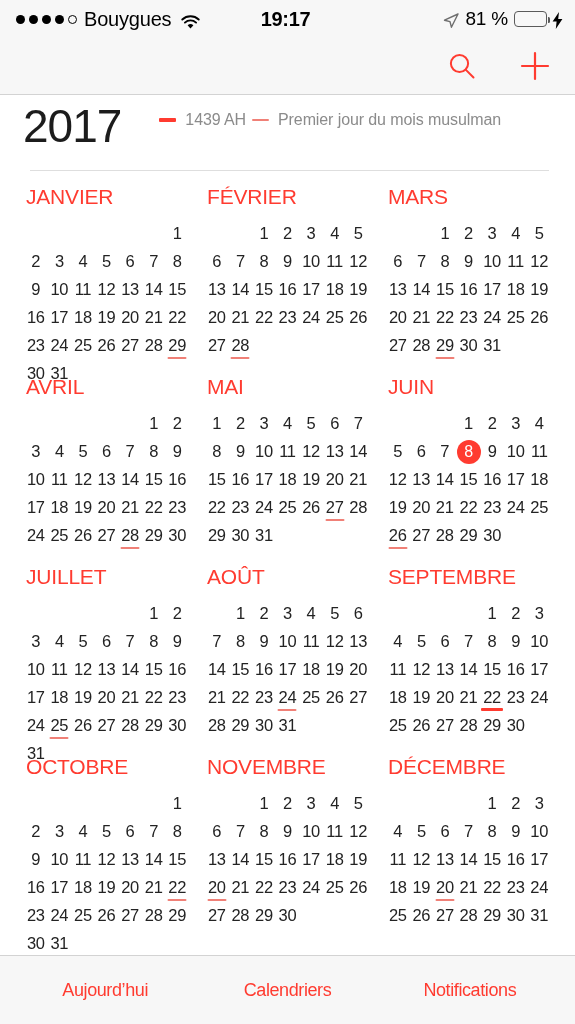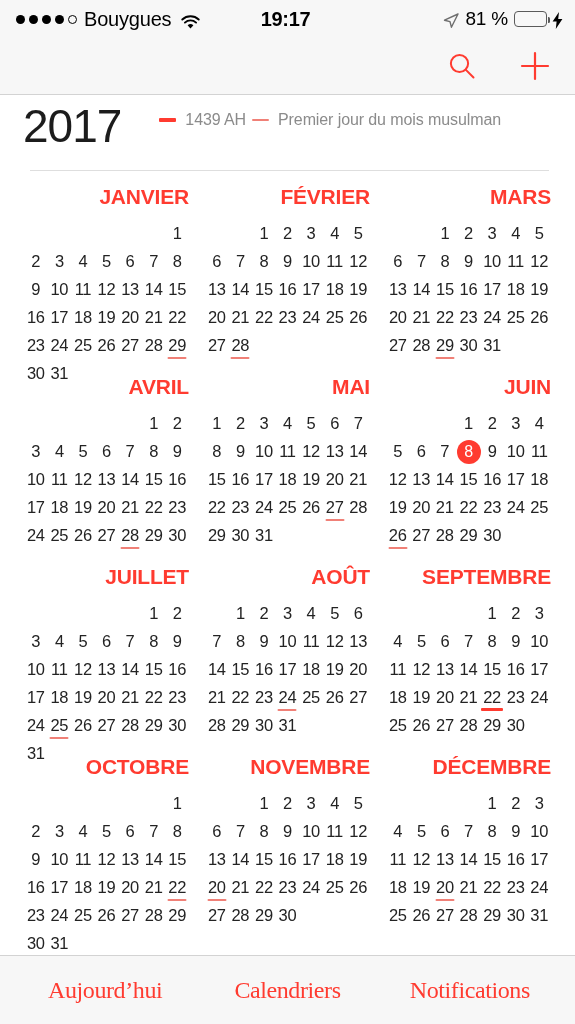--- a/index.html
+++ b/index.html
@@ -176,26 +176,25 @@
     box-sizing: border-box;
     background: #fff;
   }
   .month {
     padding: 0 8px;
     box-sizing: border-box;
   }
   .month-name {
     color: #ff3b30;
     font-size: 21px;
-    font-weight: 700;
+    font-weight: 400;
     letter-spacing: -0.2px;
     margin-bottom: 11px;
     padding-left: 2px;
     white-space: nowrap;
-    text-align: right;
   }
   .days {
     display: grid;
     grid-template-columns: repeat(7, 1fr);
     row-gap: 2px;
   }
   .day {
     position: relative;
     height: 26px;
     line-height: 26px;
@@ -240,25 +239,24 @@
     border-top: 1px solid #d3d3d3;
     display: flex;
     align-items: center;
     box-sizing: border-box;
     padding: 0 14px;
   }
   .tb-item {
     flex: 1 1 0;
     text-align: center;
     color: #ff3b30;
-    font-size: 24px;
+    font-size: 18px;
     letter-spacing: -0.4px;
     cursor: pointer;
     white-space: nowrap;
-    font-family: Liberation Serif, serif;
   }
 </style>
 </head>
 <body>
 
 <div id="phone">
 
   <div class="status-bar">
     <div class="sb-left">
       <span class="sig-dots" id="sig-dots">

